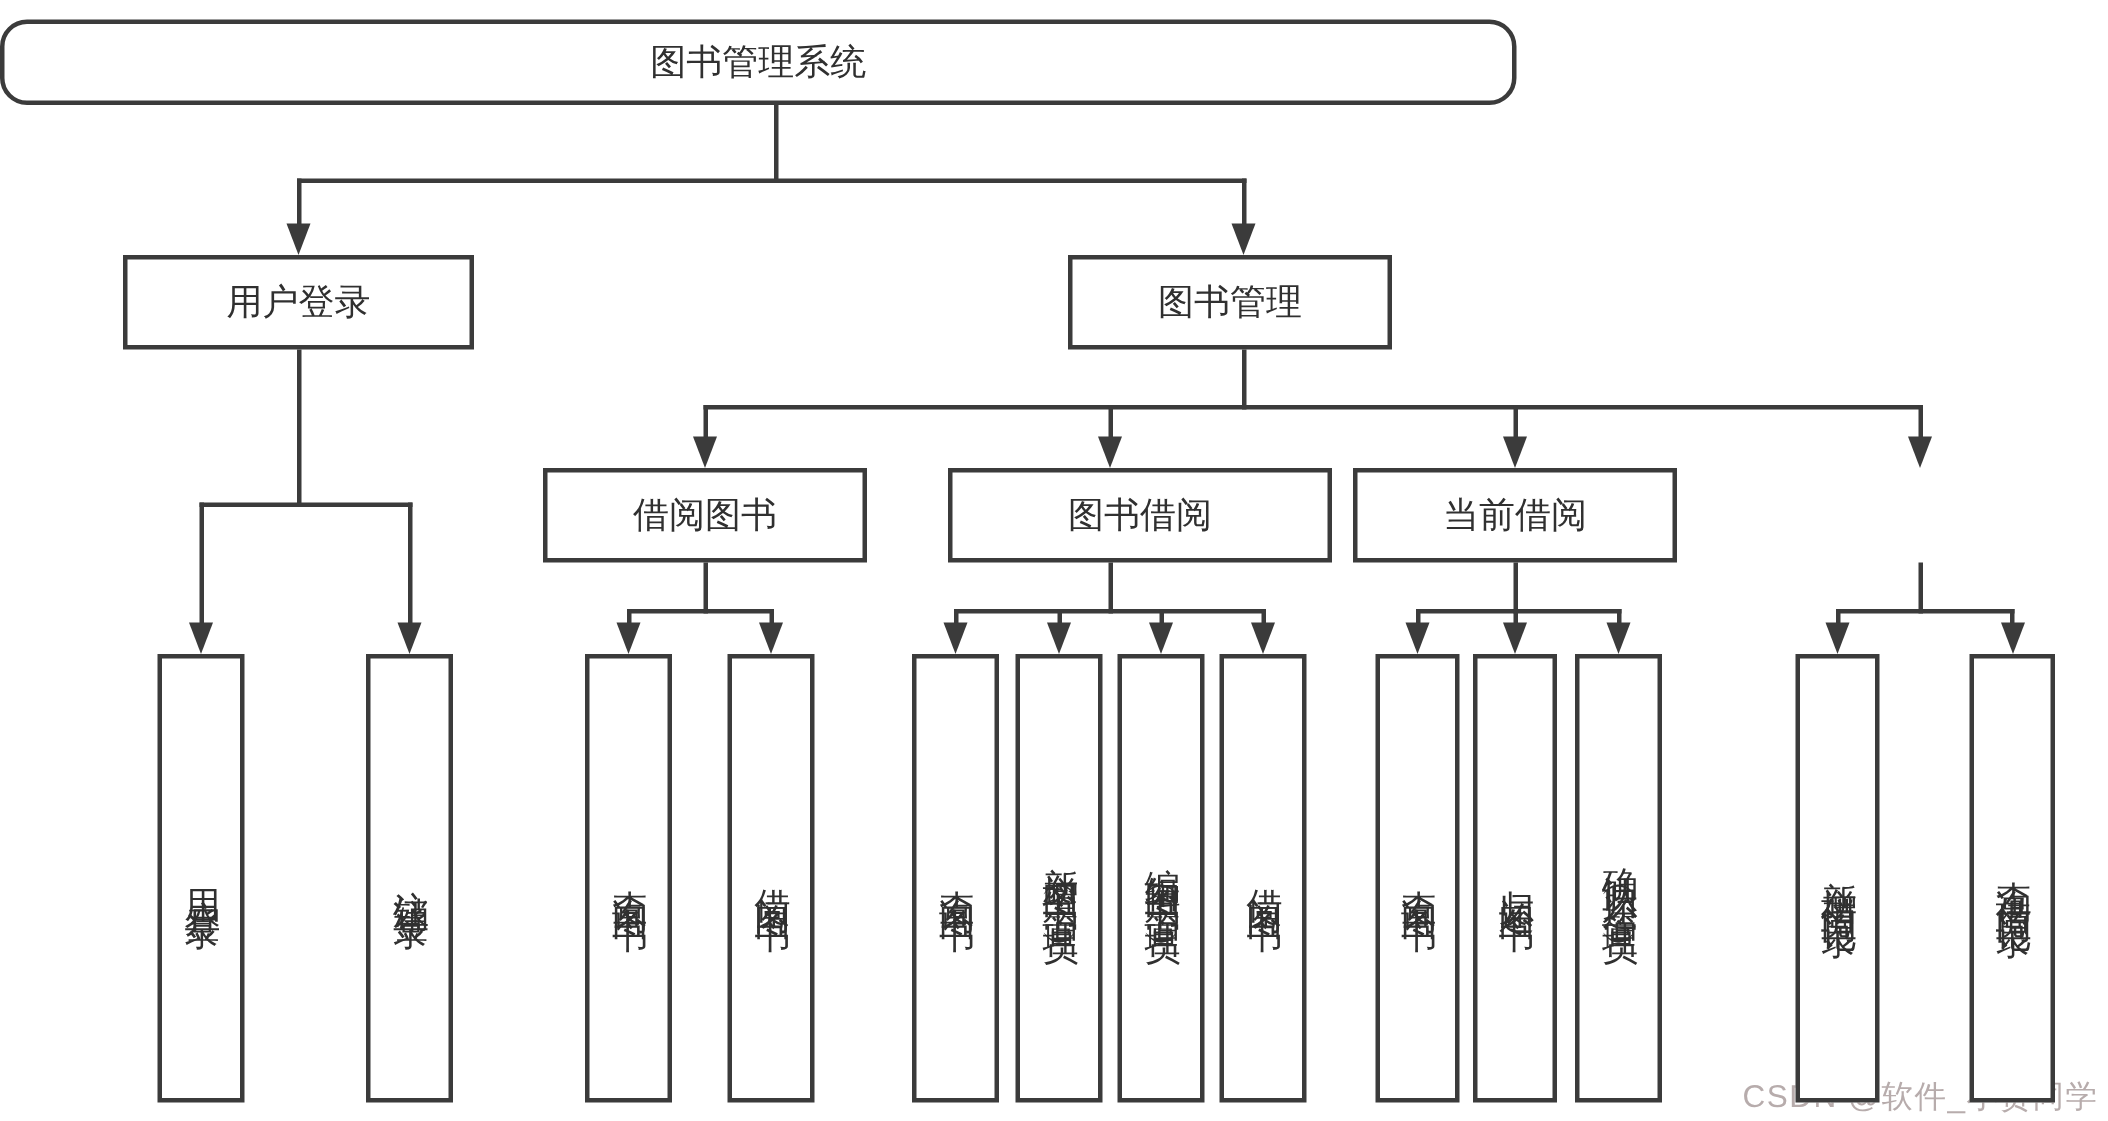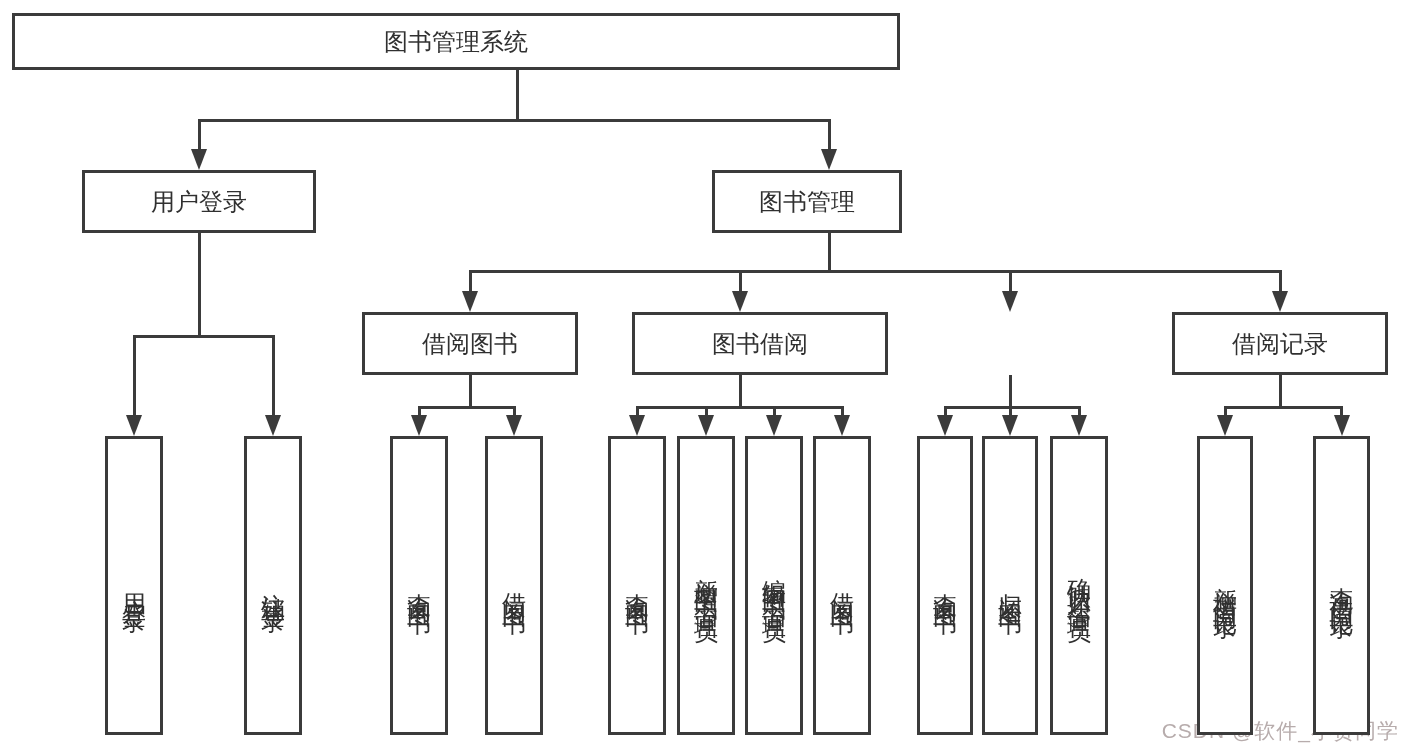--- a/index.html
+++ b/index.html
@@ -50,26 +50,26 @@
     letter-spacing: 1px;
     color: var(--watermark, #b7acac);
     pointer-events: none;
   }
 </style>
 </head>
 <body>
 
 <div id="canvas">
   <div class="watermark">CSDN @软件_小贺同学</div>
-<div class="node" style="left: 12px; top: 13px; width: 888px; height: 57px;">图书管理系统</div>
+<div class="node" style="left: 0; top: 13px; width: 1011px; height: 57px; border-radius: 18px;">图书管理系统</div>
     <div class="node" style="left: 82px; top: 170px; width: 234px; height: 63px;">用户登录</div>
-    <div class="node" style="left: 712px; top: 170px; width: 190px; height: 63px;">图书管理</div>
+    <div class="node" style="left: 712px; top: 170px; width: 216px; height: 63px;">图书管理</div>
     <div class="node" style="left: 362px; top: 312px; width: 216px; height: 63px;">借阅图书</div>
     <div class="node" style="left: 632px; top: 312px; width: 256px; height: 63px;">图书借阅</div>
-    <div class="node" style="left: 1172px; top: 312px; width: 216px; height: 63px;">借阅记录</div>
+    <div class="node" style="left: 902px; top: 312px; width: 216px; height: 63px;">当前借阅</div>
     <div class="node v" style="left: 105px; top: 436px; width: 58px; height: 299px;">用户登录</div>
     <div class="node v" style="left: 244px; top: 436px; width: 58px; height: 299px;">注销登录</div>
     <div class="node v" style="left: 390px; top: 436px; width: 58px; height: 299px;">查询图书</div>
     <div class="node v" style="left: 485px; top: 436px; width: 58px; height: 299px;">借阅图书</div>
     <div class="node v" style="left: 608px; top: 436px; width: 58px; height: 299px;">查询图书</div>
     <div class="node v" style="left: 677px; top: 436px; width: 58px; height: 299px;">新增图书（管理员）</div>
     <div class="node v" style="left: 745px; top: 436px; width: 58px; height: 299px;">编辑图书（管理员）</div>
     <div class="node v" style="left: 813px; top: 436px; width: 58px; height: 299px;">借阅图书</div>
     <div class="node v" style="left: 917px; top: 436px; width: 56px; height: 299px;">查询图书</div>
     <div class="node v" style="left: 982px; top: 436px; width: 56px; height: 299px;">归还图书</div>

